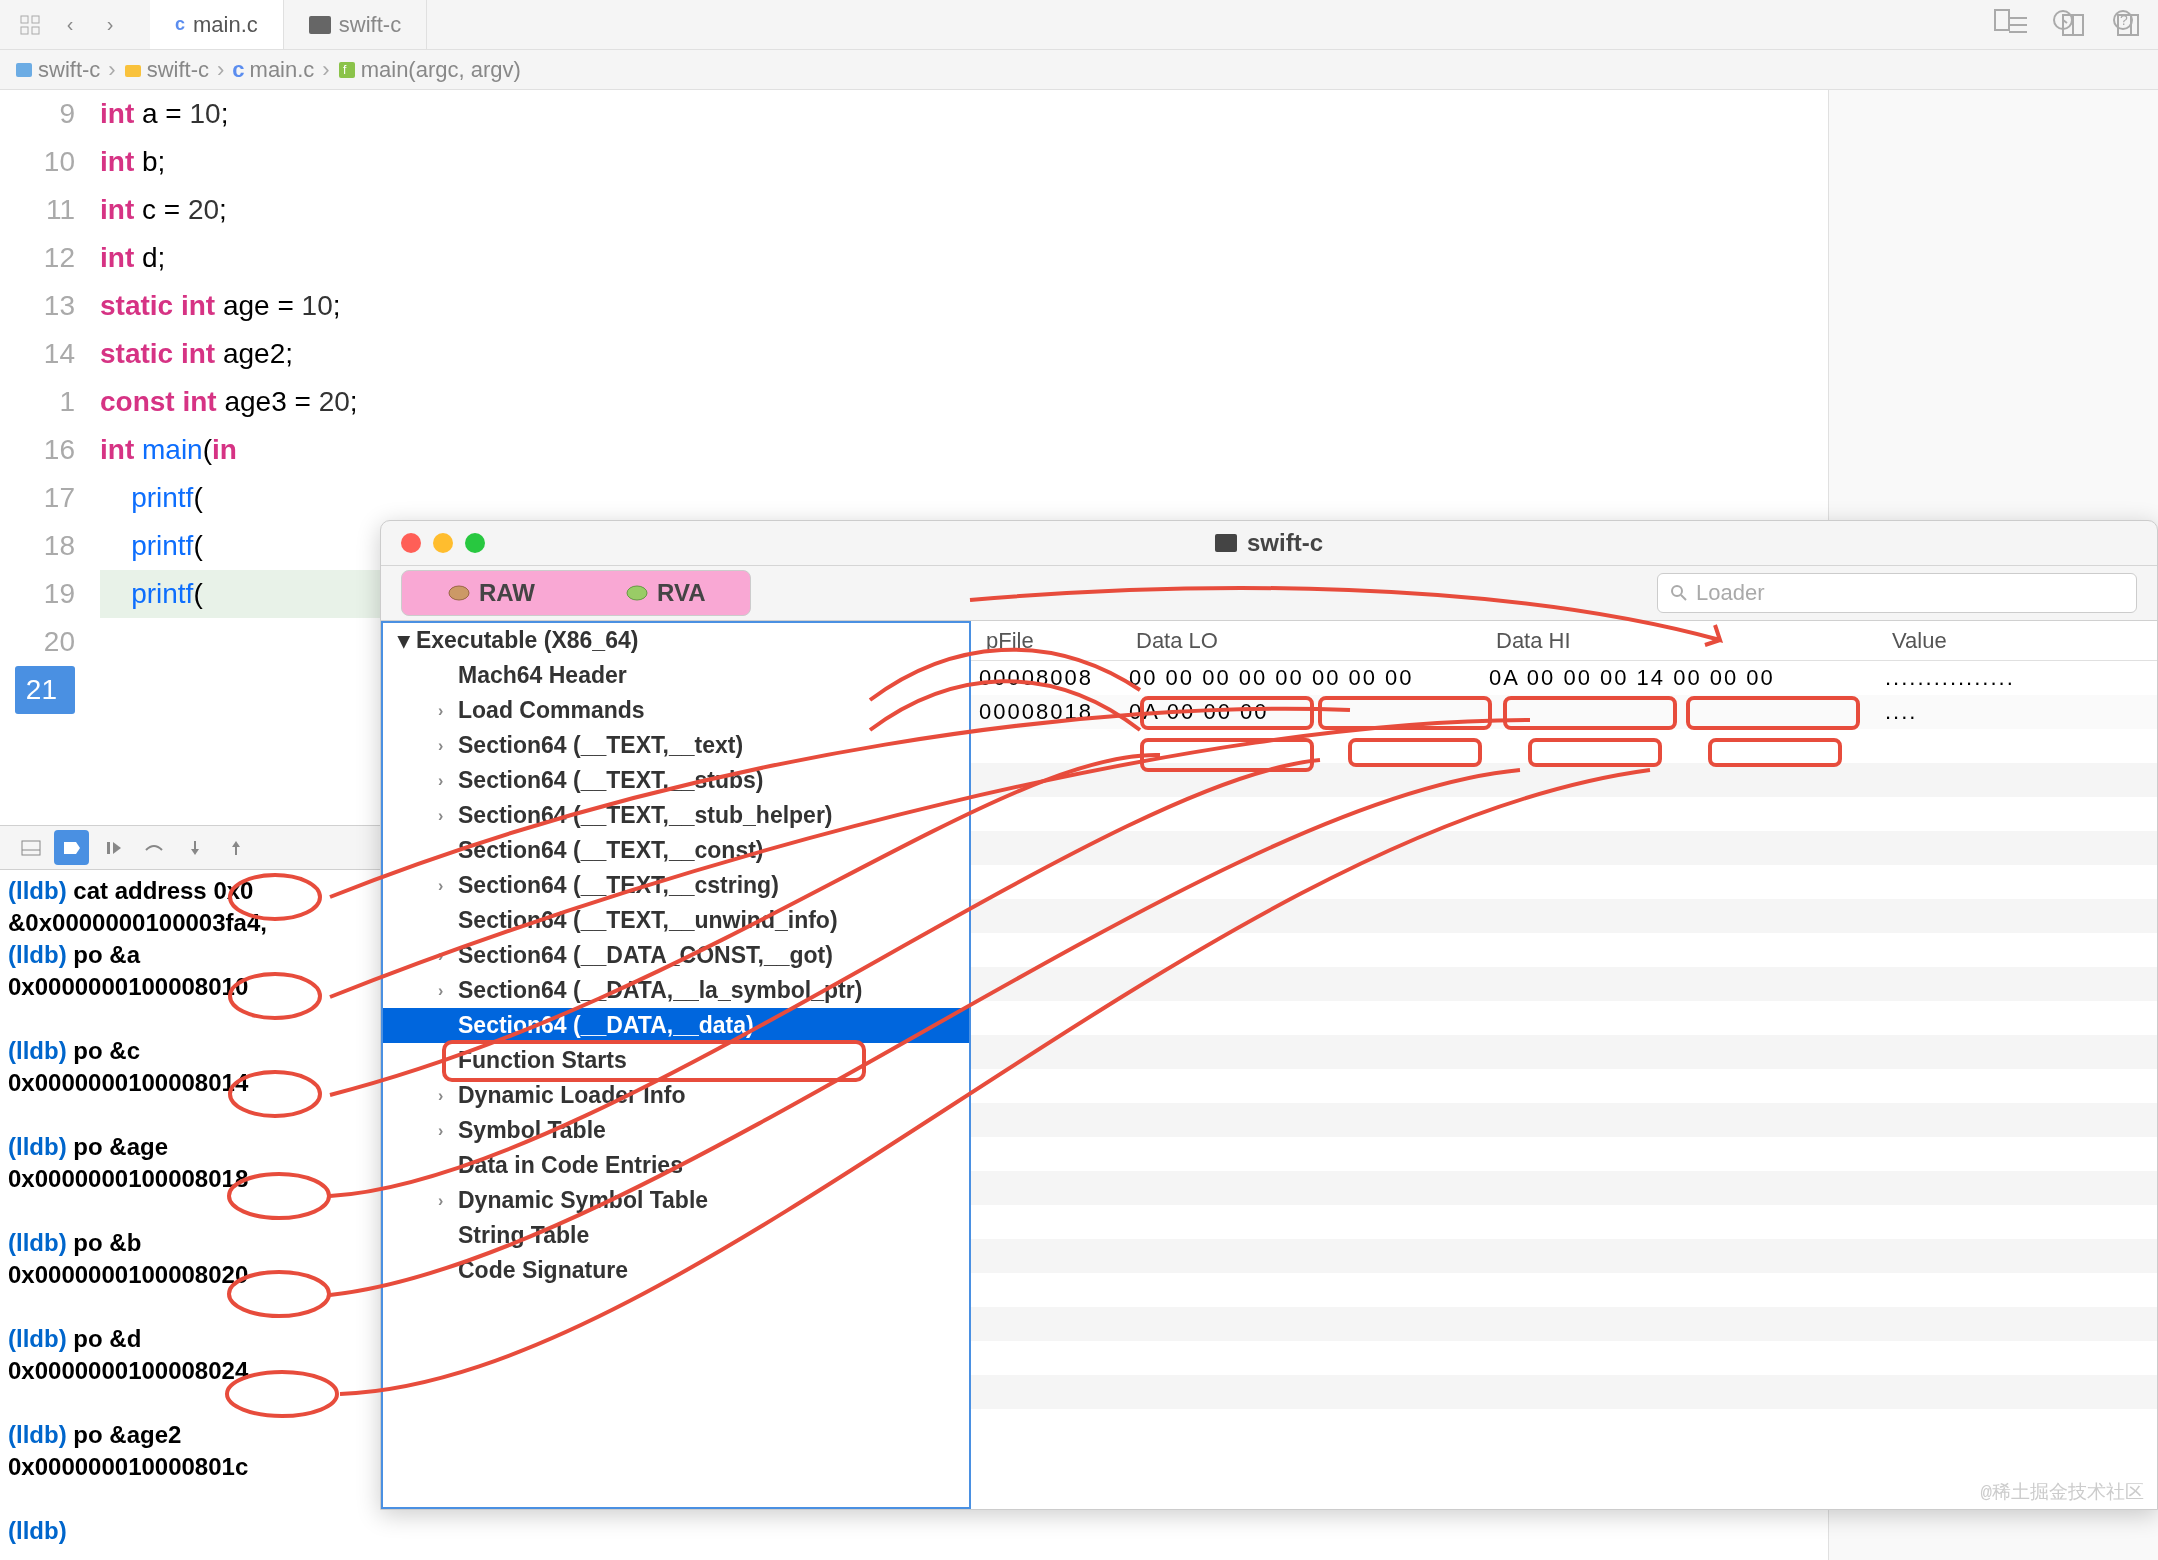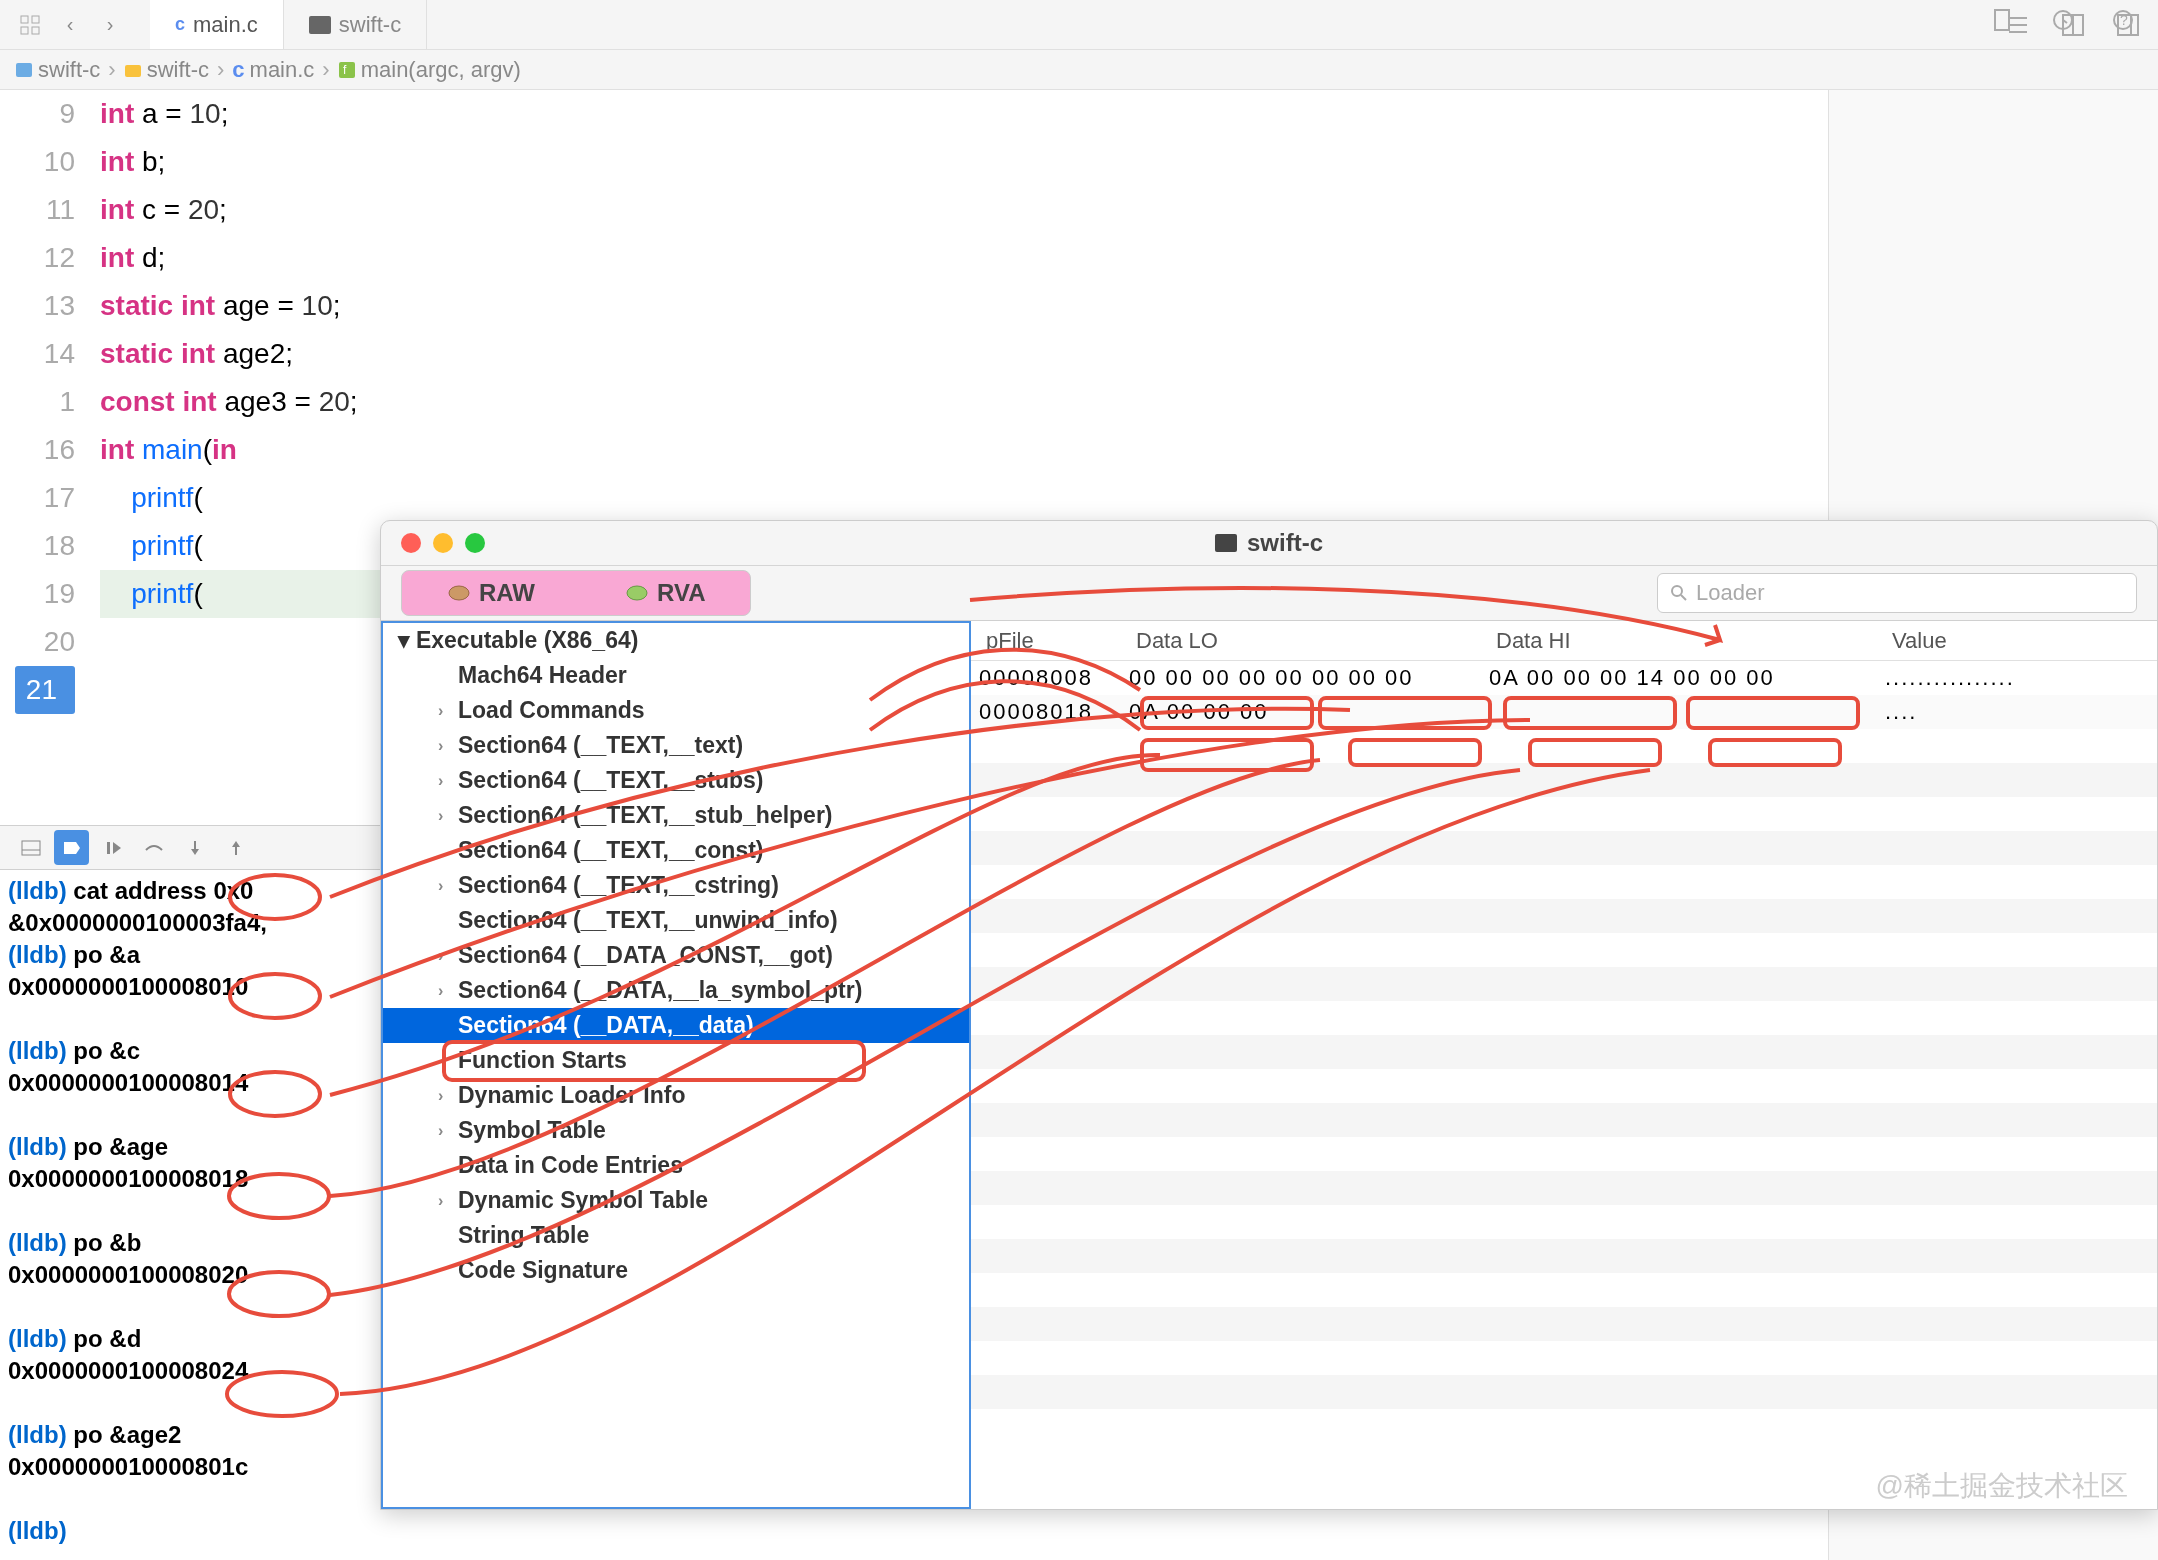--- a/index.html
+++ b/index.html
@@ -80,21 +80,21 @@
     .hex-row.striped { background: #fafafa; }
     .hex-cell { padding: 0 8px; letter-spacing: 2px; }
     .hex-stripes { }
     .hex-stripes > div { height: 34px; }
     .hex-stripes > div:nth-child(even) { background: #f5f5f5; }
     
     
     .annotations { position: absolute; top: 0; left: 0; width: 100%; height: 100%; pointer-events: none; z-index: 200; }
     .annotations path, .annotations ellipse, .annotations rect { stroke: #e74c3c; fill: none; stroke-width: 4; }
     
-    .watermark { position: absolute; bottom: 55px; right: 30px; color: #ccc; font-size: 28px; z-index: 300; }
+    .watermark { position: absolute; bottom: 55px; right: 14px; color: #ccc; font-size: 19px; z-index: 300; font-family: Liberation Mono, monospace; }
   </style>
 </head>
 <body>
 
 <div class="top-toolbar">
   <div class="toolbar-icon">
     <svg width="22" height="22" viewBox="0 0 22 22">
         <rect x="2" y="2" width="7" height="7" stroke="#aaa" fill="none"></rect>
         <rect x="13" y="2" width="7" height="7" stroke="#aaa" fill="none"></rect>
         <rect x="2" y="13" width="7" height="7" stroke="#aaa" fill="none"></rect>

